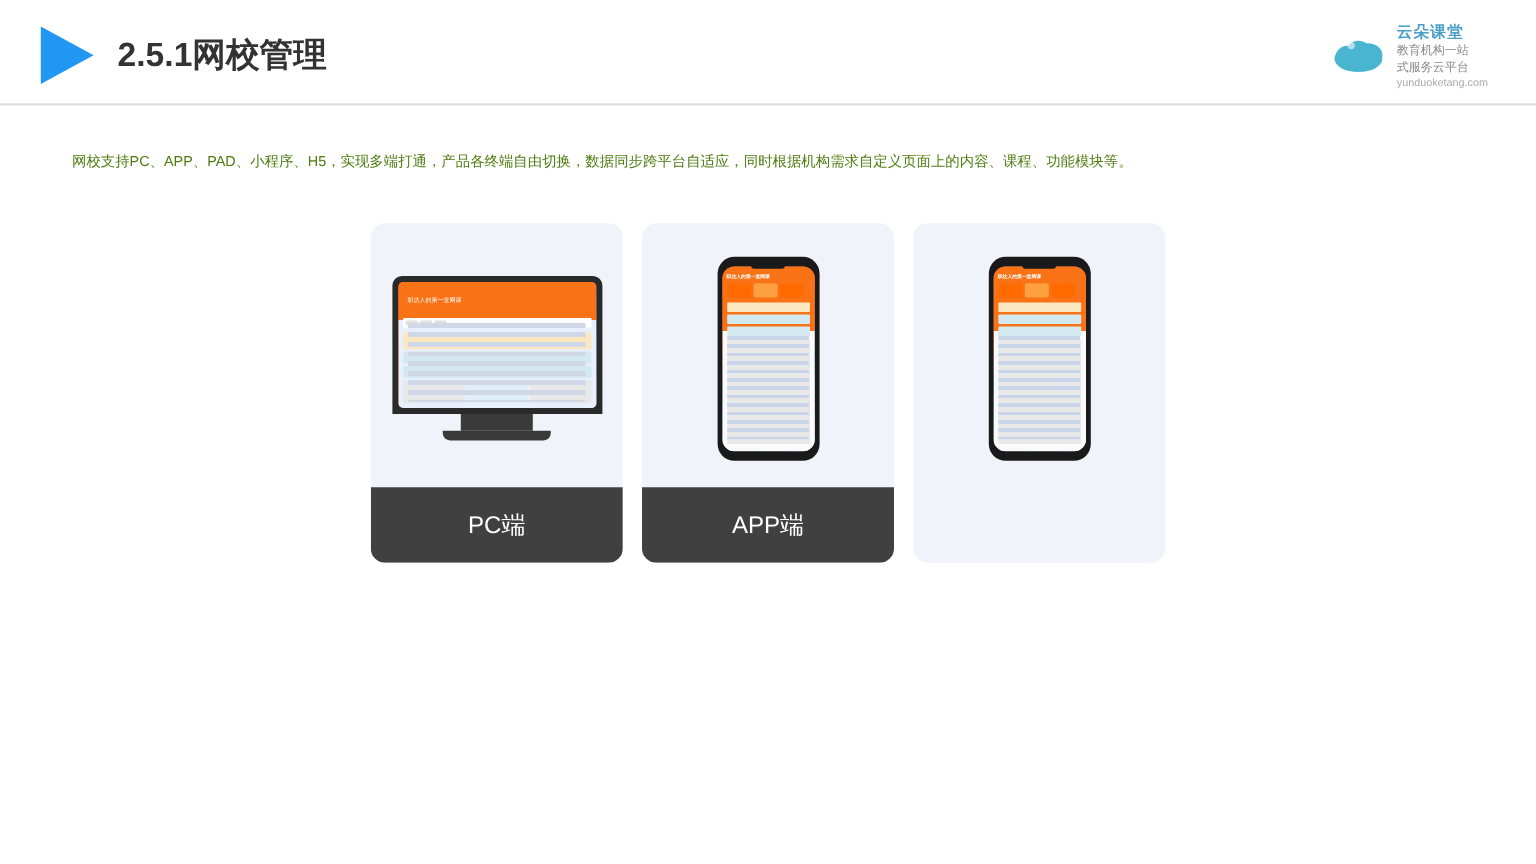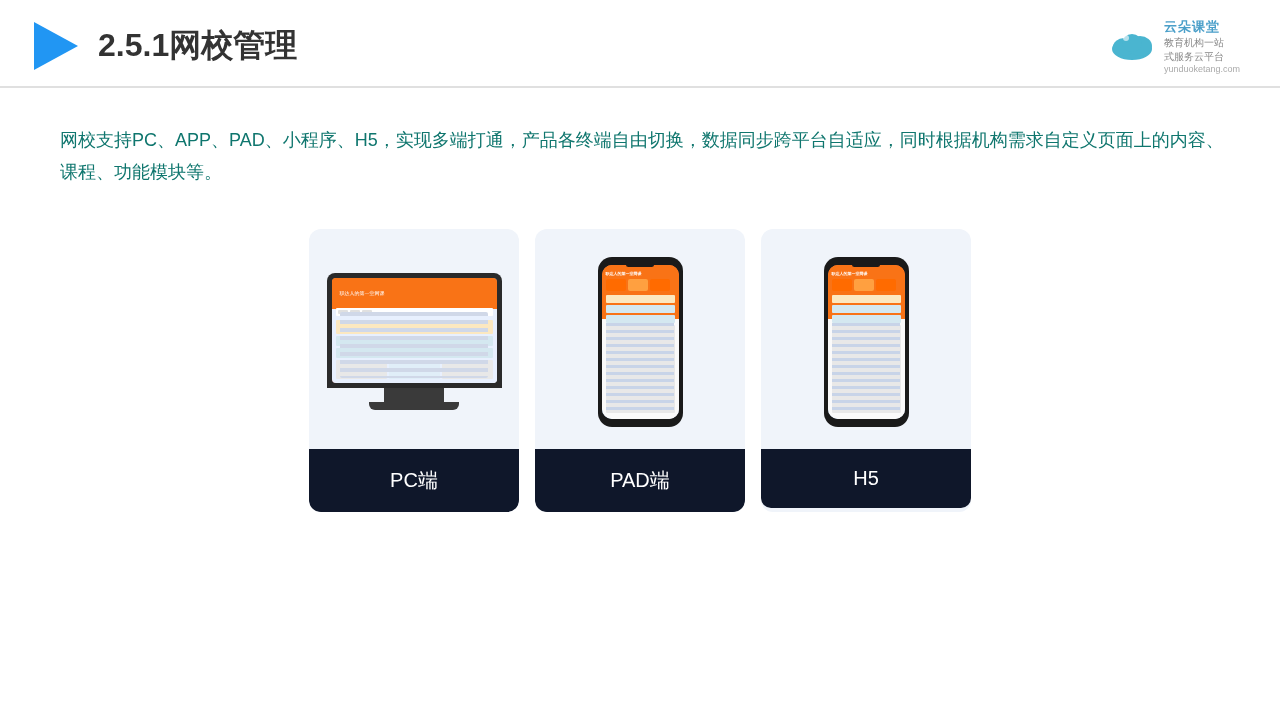--- a/index.html
+++ b/index.html
@@ -23,30 +23,30 @@
     .header-left {
       display: flex;
       align-items: center;
       gap: 16px;
     }
     .play-icon {
       width: 52px;
       height: 52px;
     }
     .page-title {
-      font-size: 32px;
+      font-size: 28px;
       font-weight: bold;
       color: #333;
     }
 
     
     .description {
       padding: 36px 48px 20px 60px;
-      font-size: 18px;
-      color: #0f766e;
+      font-size: 12px;
+      color: #4d7c0f;
       line-height: 1.8;
     }
 
     
     .cards-container {
       display: flex;
       gap: 16px;
       padding: 20px 55px 0 55px;
       justify-content: center;
     }
@@ -63,21 +63,21 @@
     .card-image-area {
       width: 100%;
       height: 220px;
       display: flex;
       align-items: center;
       justify-content: center;
       padding: 18px 14px 12px;
     }
     .card-label {
       width: 100%;
-      background: #0f172a;
+      background: #404040;
       color: #fff;
       font-size: 20px;
       font-weight: 500;
       text-align: center;
       padding: 18px 0;
       border-radius: 0 0 10px 10px;
     }
 
     
     .pc-mockup {
@@ -347,21 +347,21 @@
             <div style="position:absolute;top:30px;left:4px;right:4px;bottom:6px;display:flex;flex-direction:column;gap:2px;">
               <div style="height:8px;background:#fce8c0;border-radius:1px;"></div>
               <div style="height:8px;background:#d4e8f0;border-radius:1px;"></div>
               <div style="height:8px;background:#d4e8f0;border-radius:1px;"></div>
               <div style="flex:1;background:#e8e8e8;border-radius:1px;"></div>
             </div>
           </div>
         </div>
       </div>
     </div>
-    <div class="card-label">PAD端</div>
+    <div class="card-label">APP端</div>
   </div>
 
 
 
   <div class="card">
     <div class="card-image-area">
       <div class="phone-mockup">
         <div class="phone-notch"></div>
         <div class="phone-screen">
           <div class="phone-screen-inner">
@@ -374,16 +374,15 @@
             <div style="position:absolute;top:30px;left:4px;right:4px;bottom:6px;display:flex;flex-direction:column;gap:2px;">
               <div style="height:8px;background:#fce8c0;border-radius:1px;"></div>
               <div style="height:8px;background:#d4e8f0;border-radius:1px;"></div>
               <div style="height:8px;background:#d4e8f0;border-radius:1px;"></div>
               <div style="flex:1;background:#e8e8e8;border-radius:1px;"></div>
             </div>
           </div>
         </div>
       </div>
     </div>
-    <div class="card-label">H5</div>
   </div>
 
 </div>
 
 </body></html>

